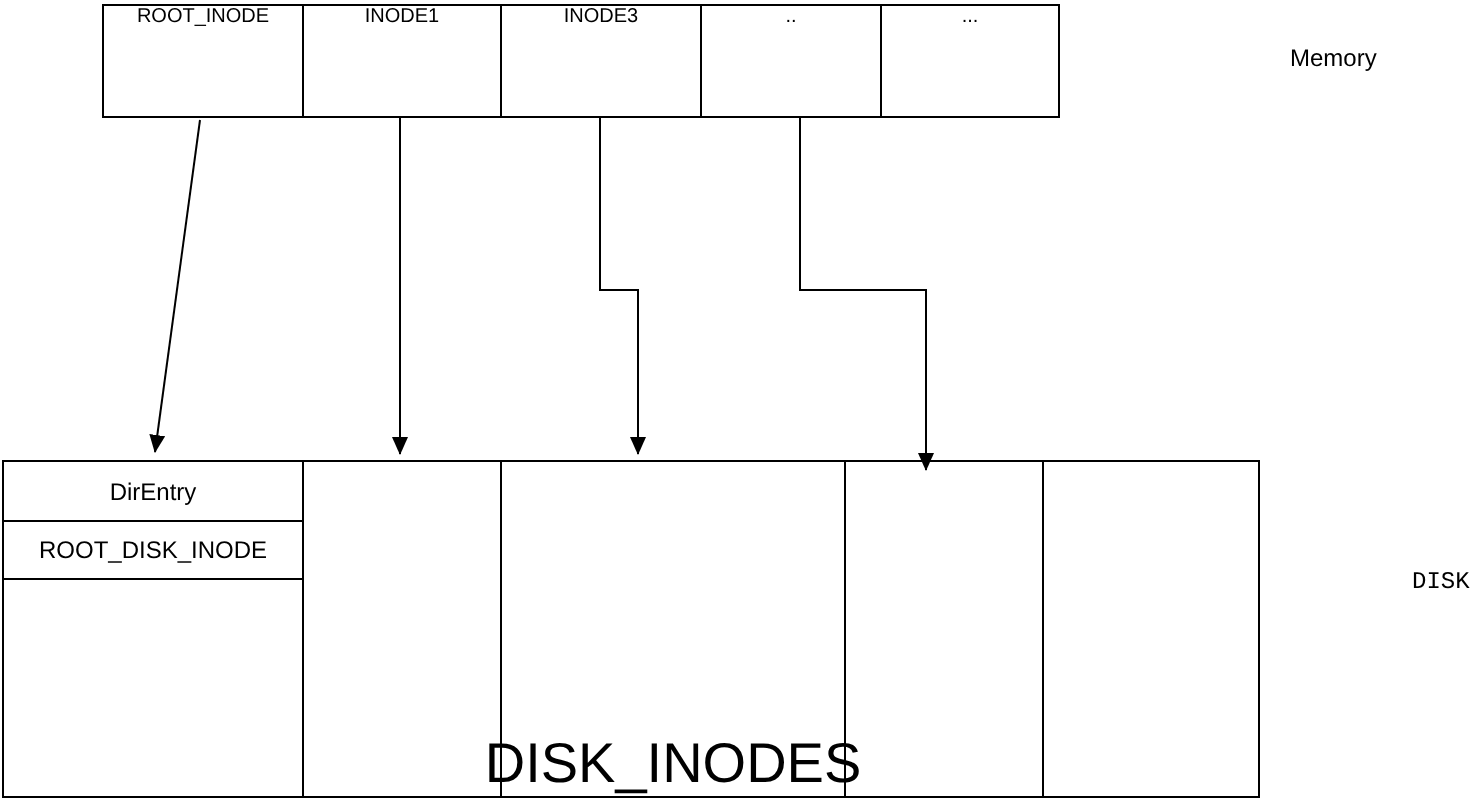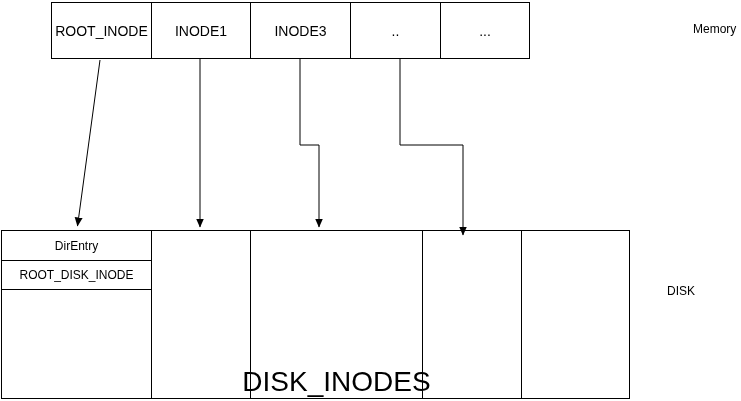--- a/index.html
+++ b/index.html
@@ -23,23 +23,22 @@
     position: absolute;
     left: 51px; top: 2px;
     height: 57px;
     display: flex;
   }
   .mcell {
     box-sizing: border-box;
     border: 1px solid #000000;
     border-right: none;
     display: flex;
-    align-items: center;
     justify-content: center;
-    font-size: 14px;
+    font-size: 10px;
     white-space: nowrap;
   }
   .mcell:last-child { border-right: 1px solid #000000; }
   .mcell.w100 { width: 100px; }
   .mcell.w99  { width: 99px; }
   .mcell.w90  { width: 90px; }
   
   .disk-box {
     position: absolute;
     left: 1px; top: 230px;
@@ -73,22 +72,22 @@
   .big-label {
     font-size: 28px;
     white-space: nowrap;
   }
   
   .side-label {
     position: absolute;
     font-size: 12px;
     white-space: nowrap;
   }
-  .memory-label { left: 645px; top: 22px; margin-left: 48px; }
-  .disk-label   { left: 667px; top: 284px; }
+  .memory-label { left: 645px; top: 22px; }
+  .disk-label   { left: 706px; top: 284px; font-family: Liberation Mono, monospace; }
 </style>
 </head>
 <body>
 
 <div class="canvas">
 
   <svg class="arrows" viewBox="0 0 741 401" xmlns="http://www.w3.org/2000/svg">
     <defs>
       <marker id="arrowhead" markerWidth="10" markerHeight="10" refX="8.5" refY="4" orient="auto" markerUnits="userSpaceOnUse">
         <path d="M0,0 L9,4 L0,8 Z" fill="#000000"></path>

